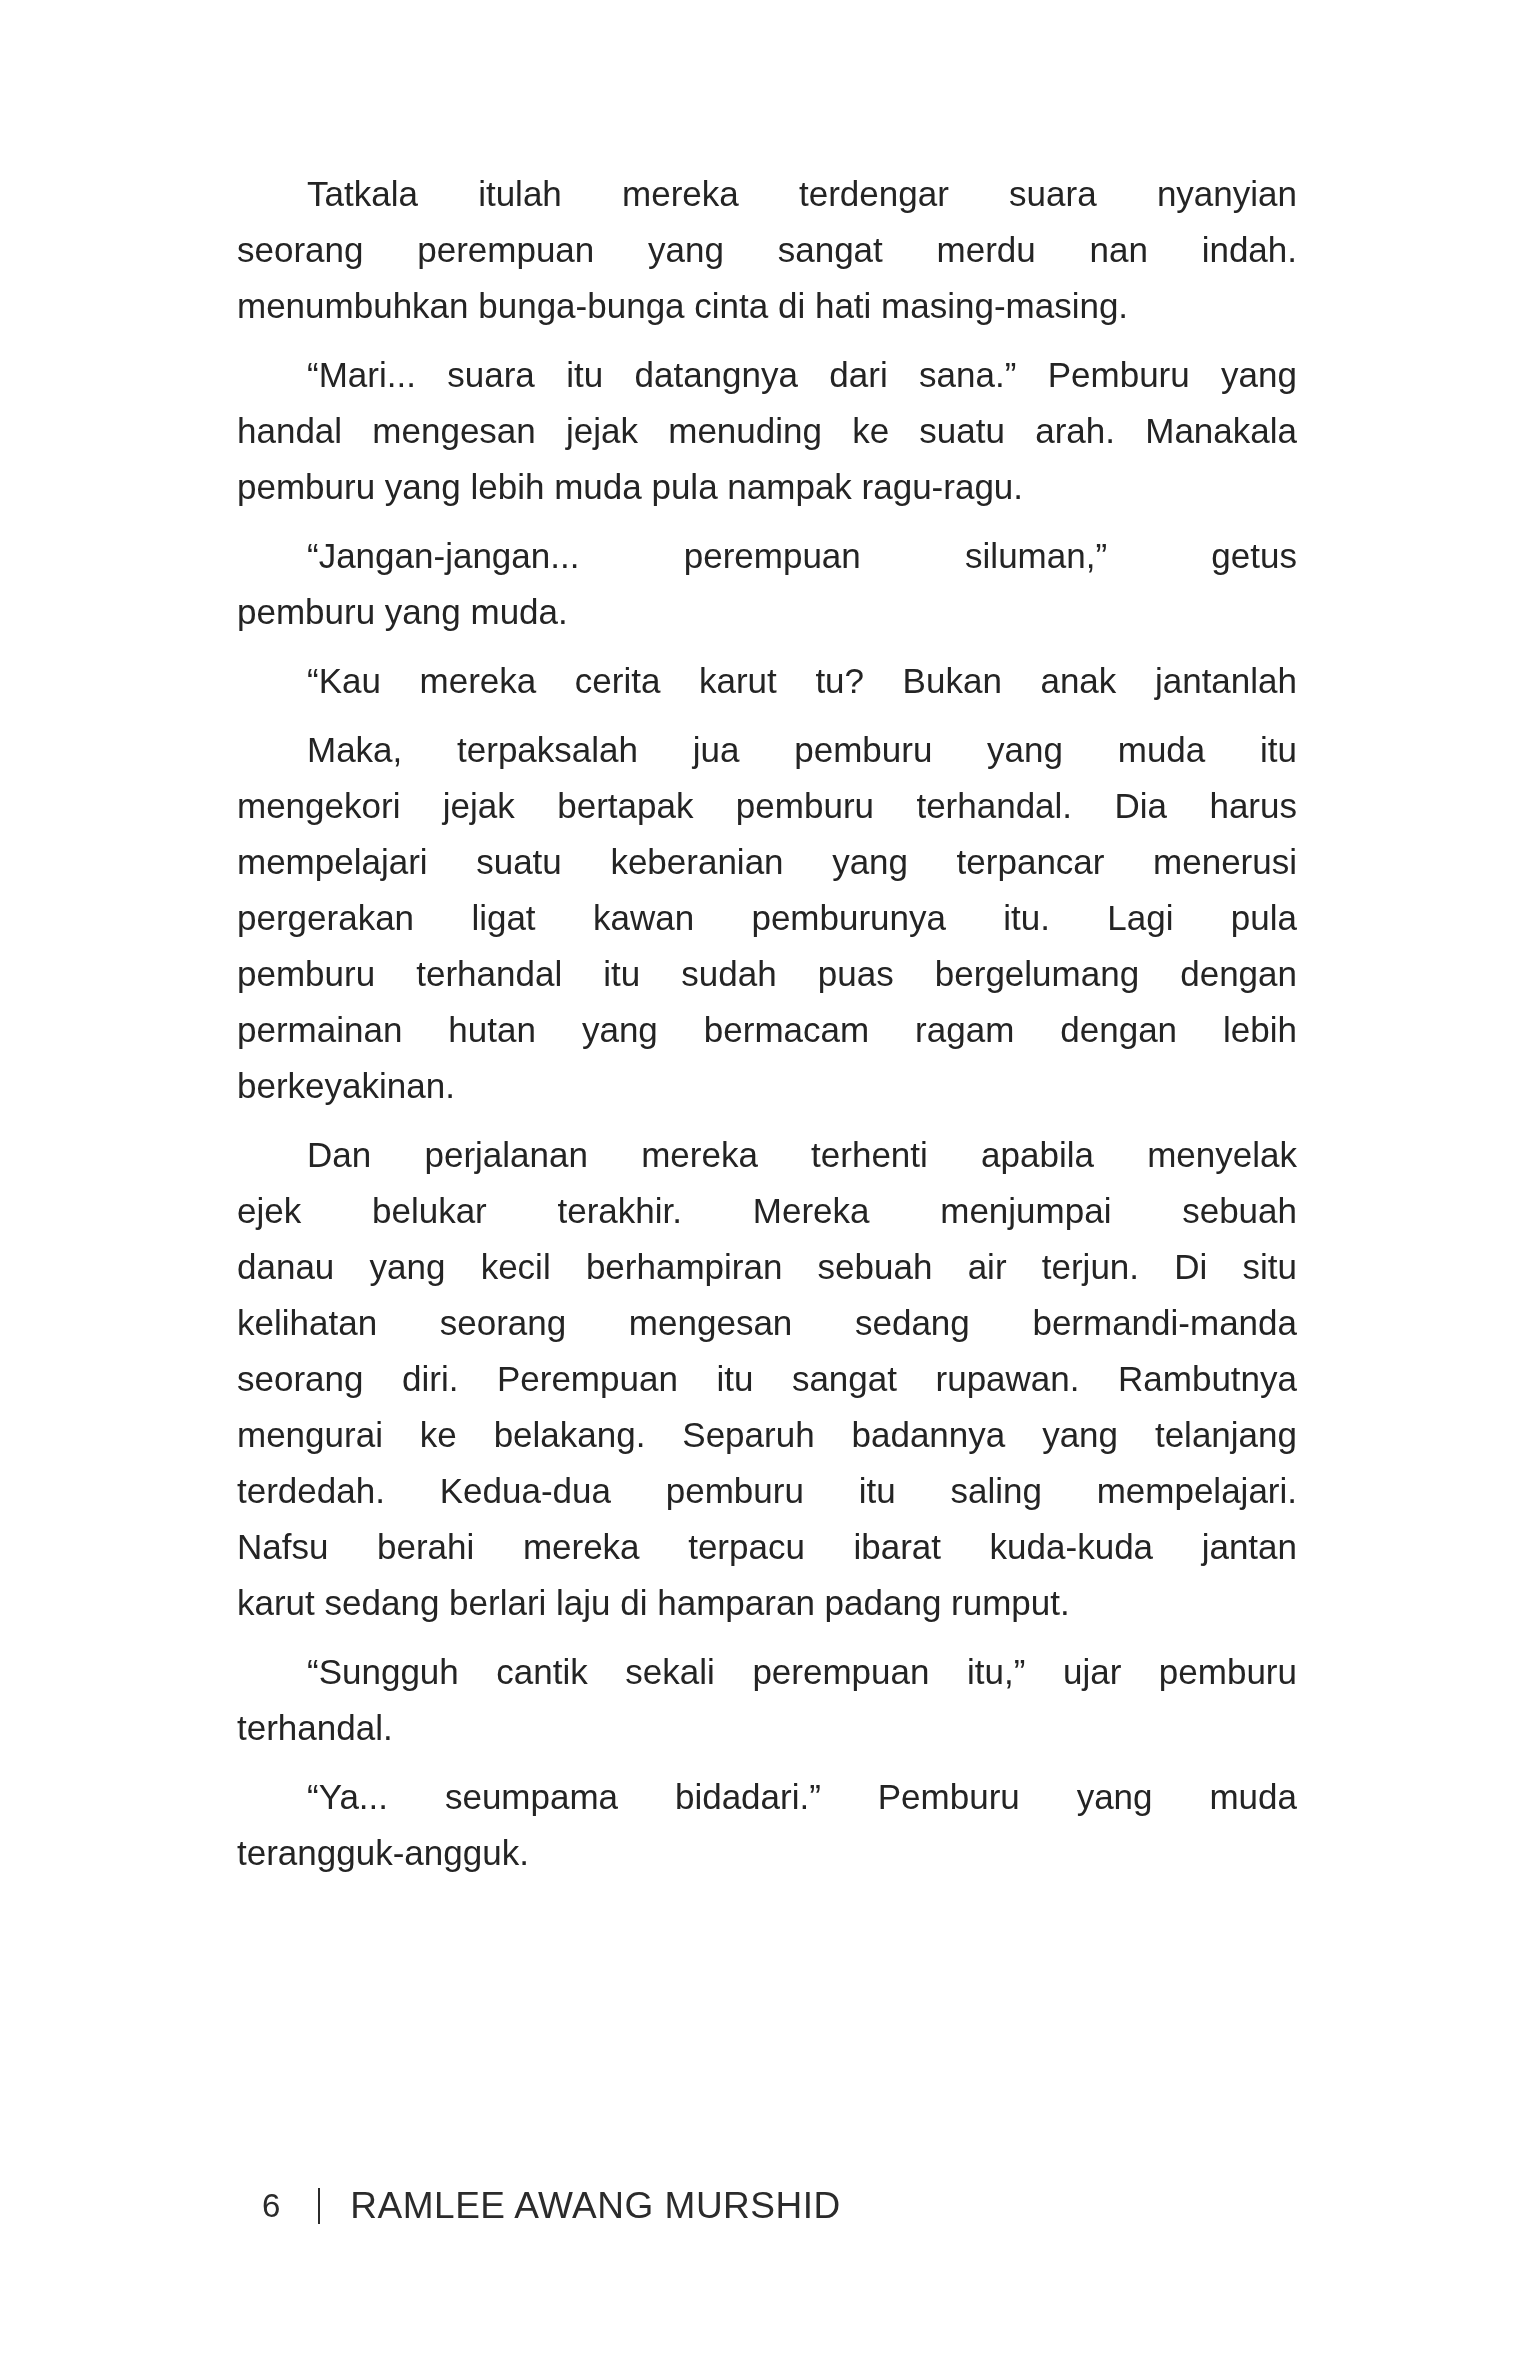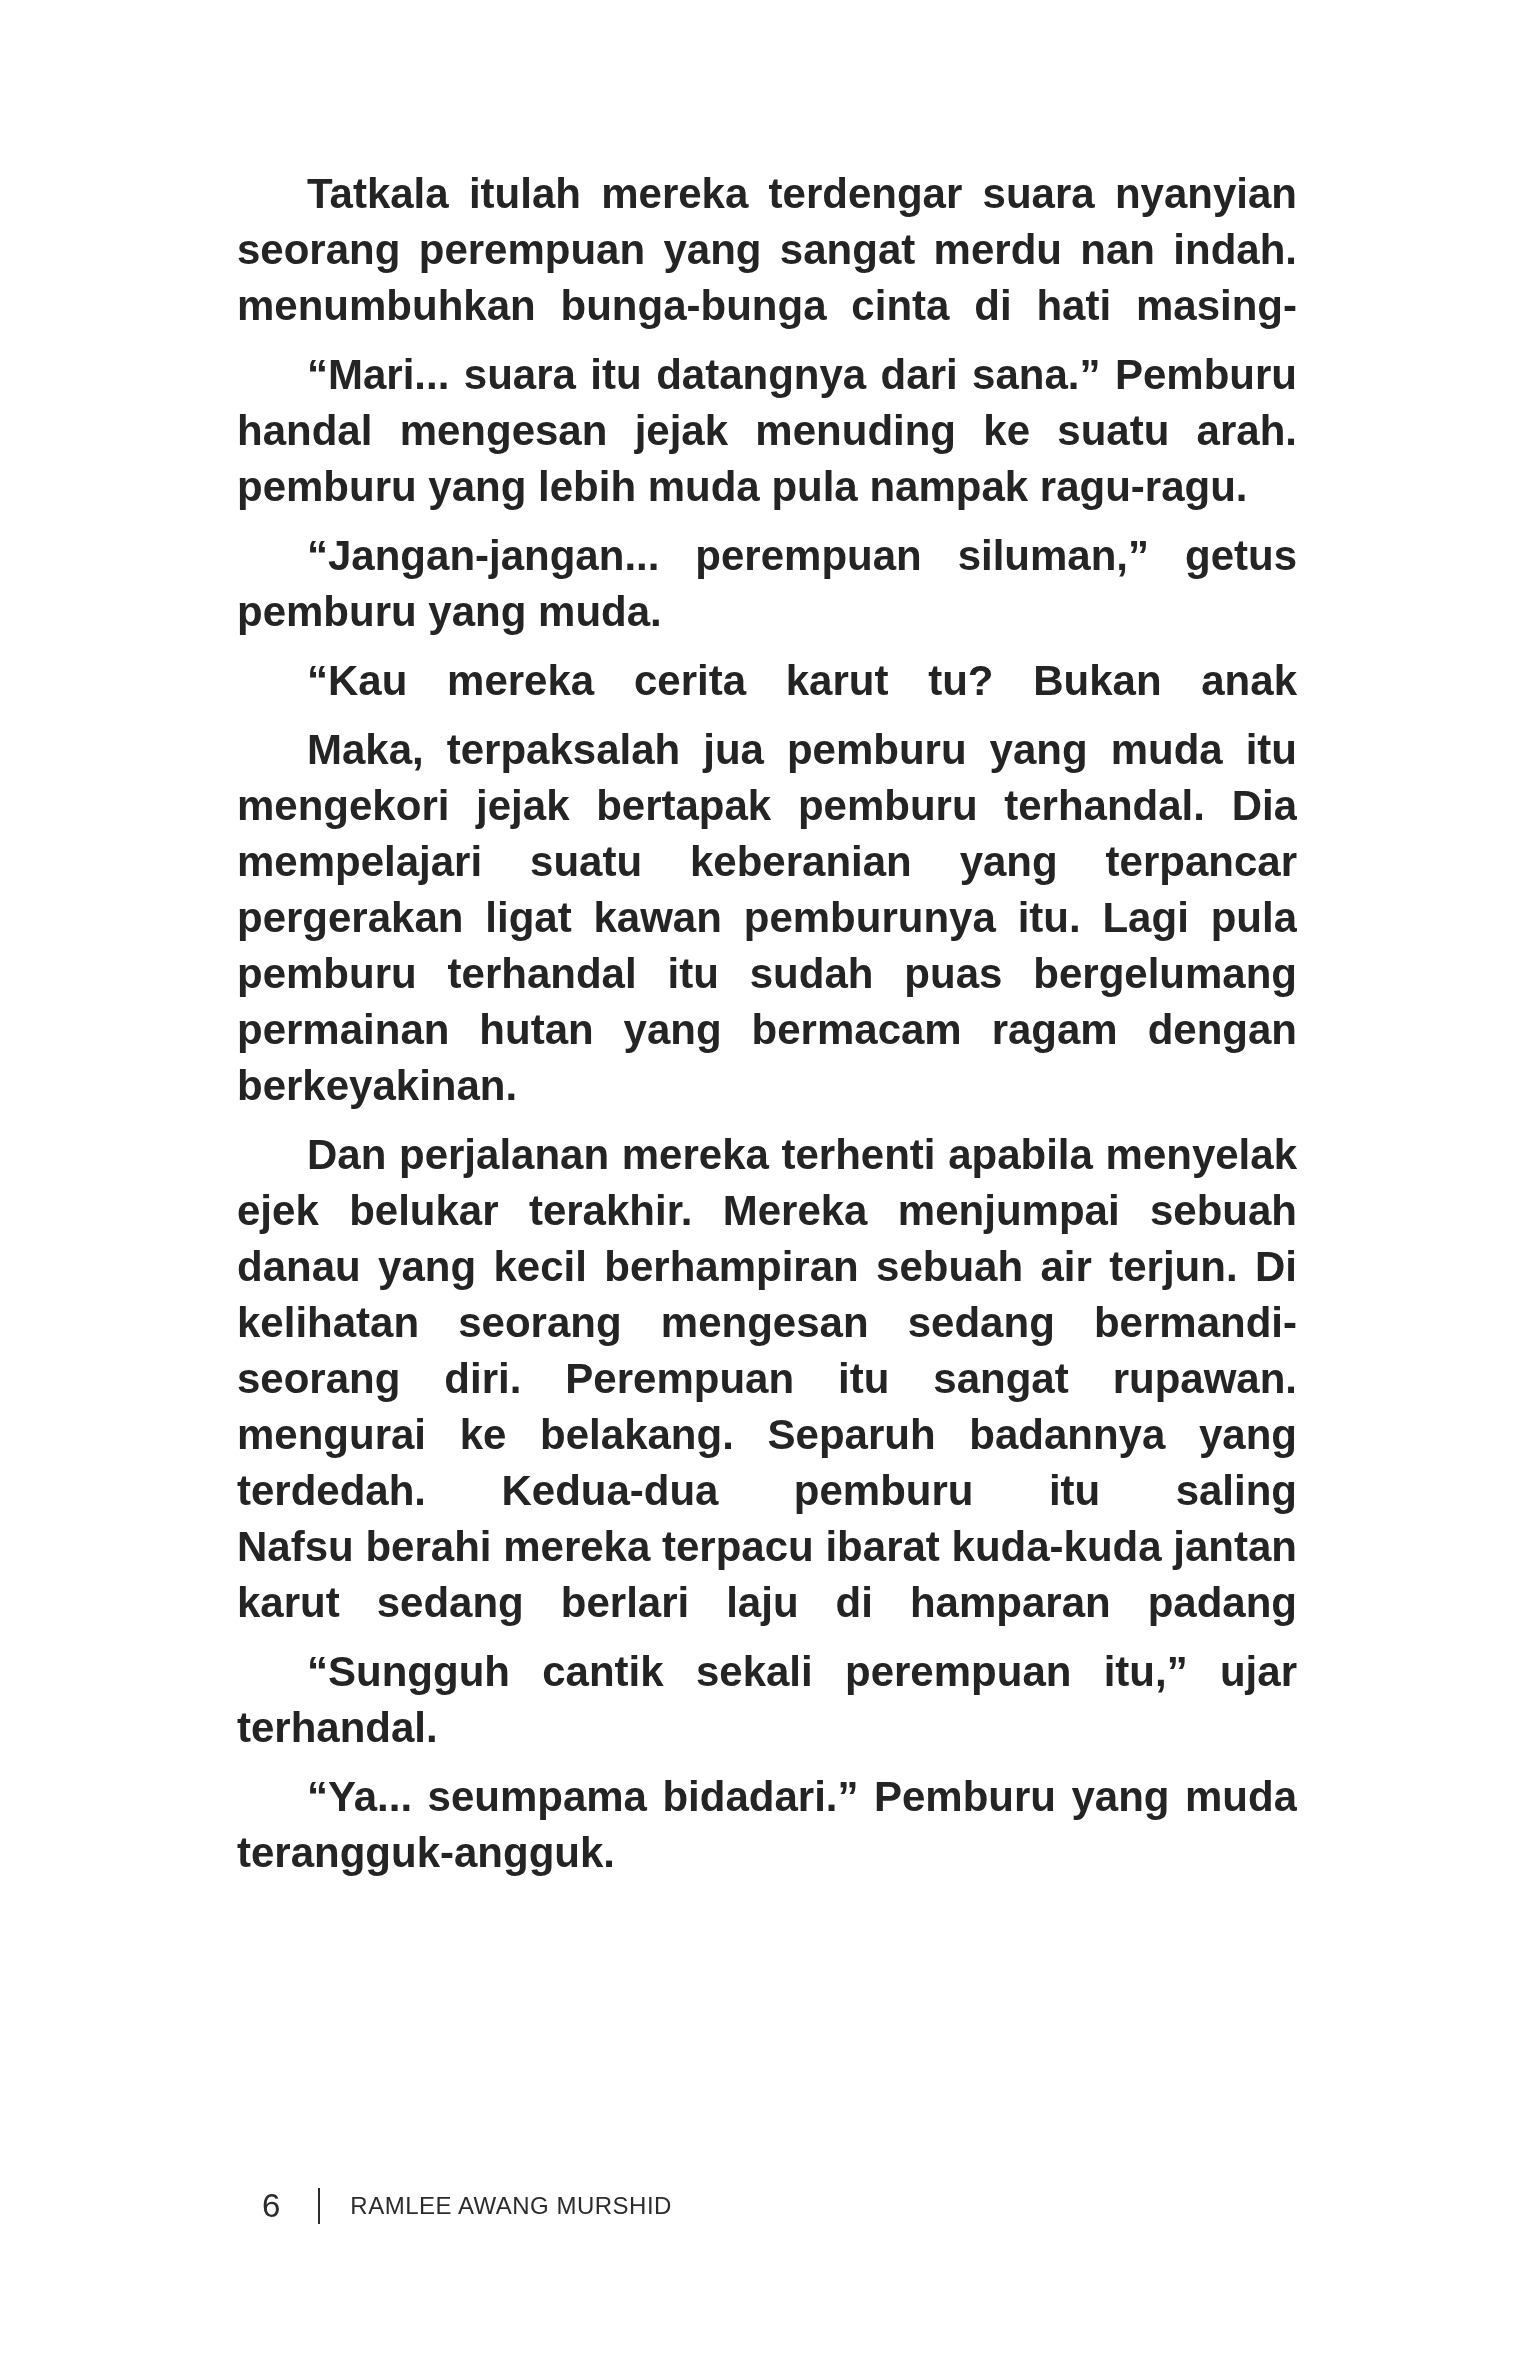--- a/index.html
+++ b/index.html
@@ -18,23 +18,22 @@
     overflow: hidden;
   }
   .text-block {
     position: absolute;
     left: 237px;
     top: 166px;
     width: 1060px;
   }
   .para {
     margin: 0 0 13px 0;
-    font-size: 42px;
+    font-size: 35px;
     line-height: 56px;
-    font-weight: bold;
   }
   .line {
     text-align: justify;
     text-align-last: justify;
     white-space: normal;
     overflow: hidden;
     height: 56px;
   }
   .line.first {
     text-indent: 70px;
@@ -56,21 +55,21 @@
     line-height: 40px;
   }
   .footer .divider {
     width: 2px;
     height: 36px;
     background: #2b2b2b;
     margin-left: 38px;
     margin-right: 30px;
   }
   .footer .author {
-    font-size: 24px;
+    font-size: 37px;
     line-height: 40px;
     letter-spacing: 0.5px;
   }
 </style>
 </head>
 <body>
 
 <div class="page">
 
   <div class="text-block" id="text-block">

